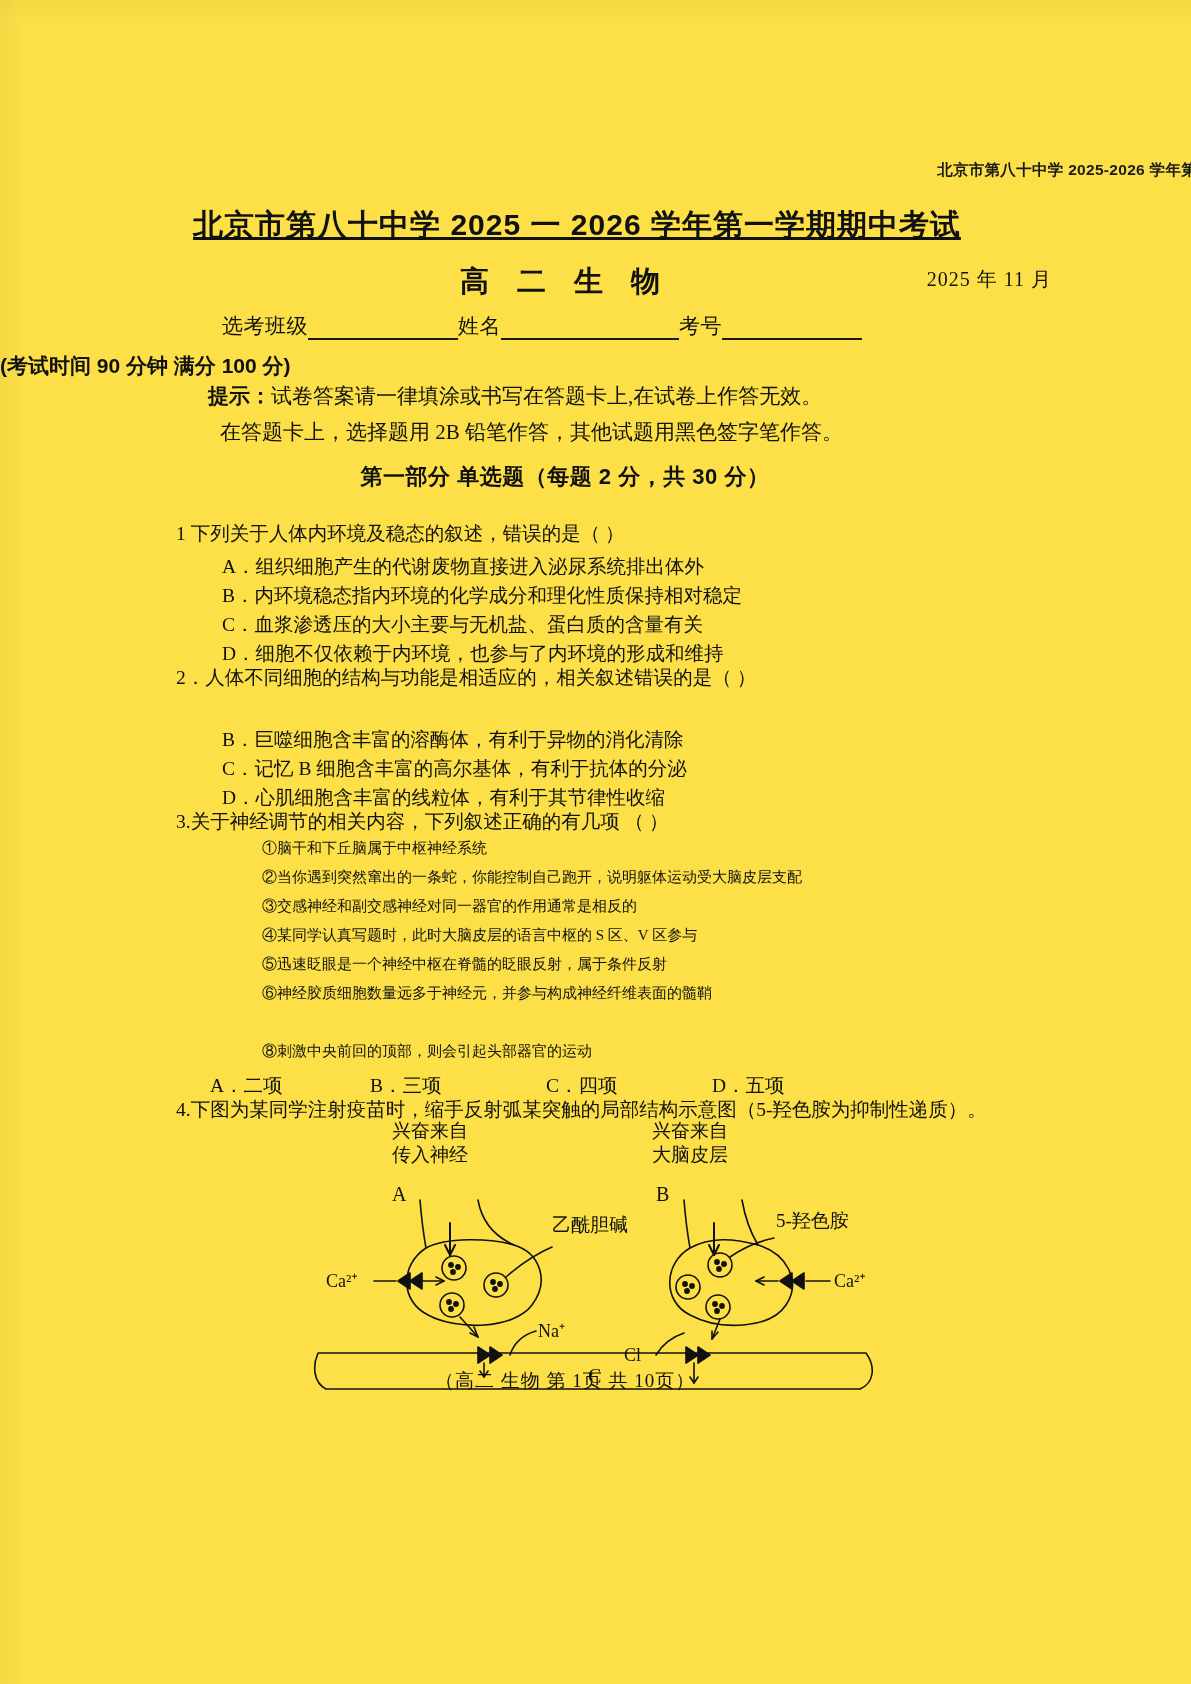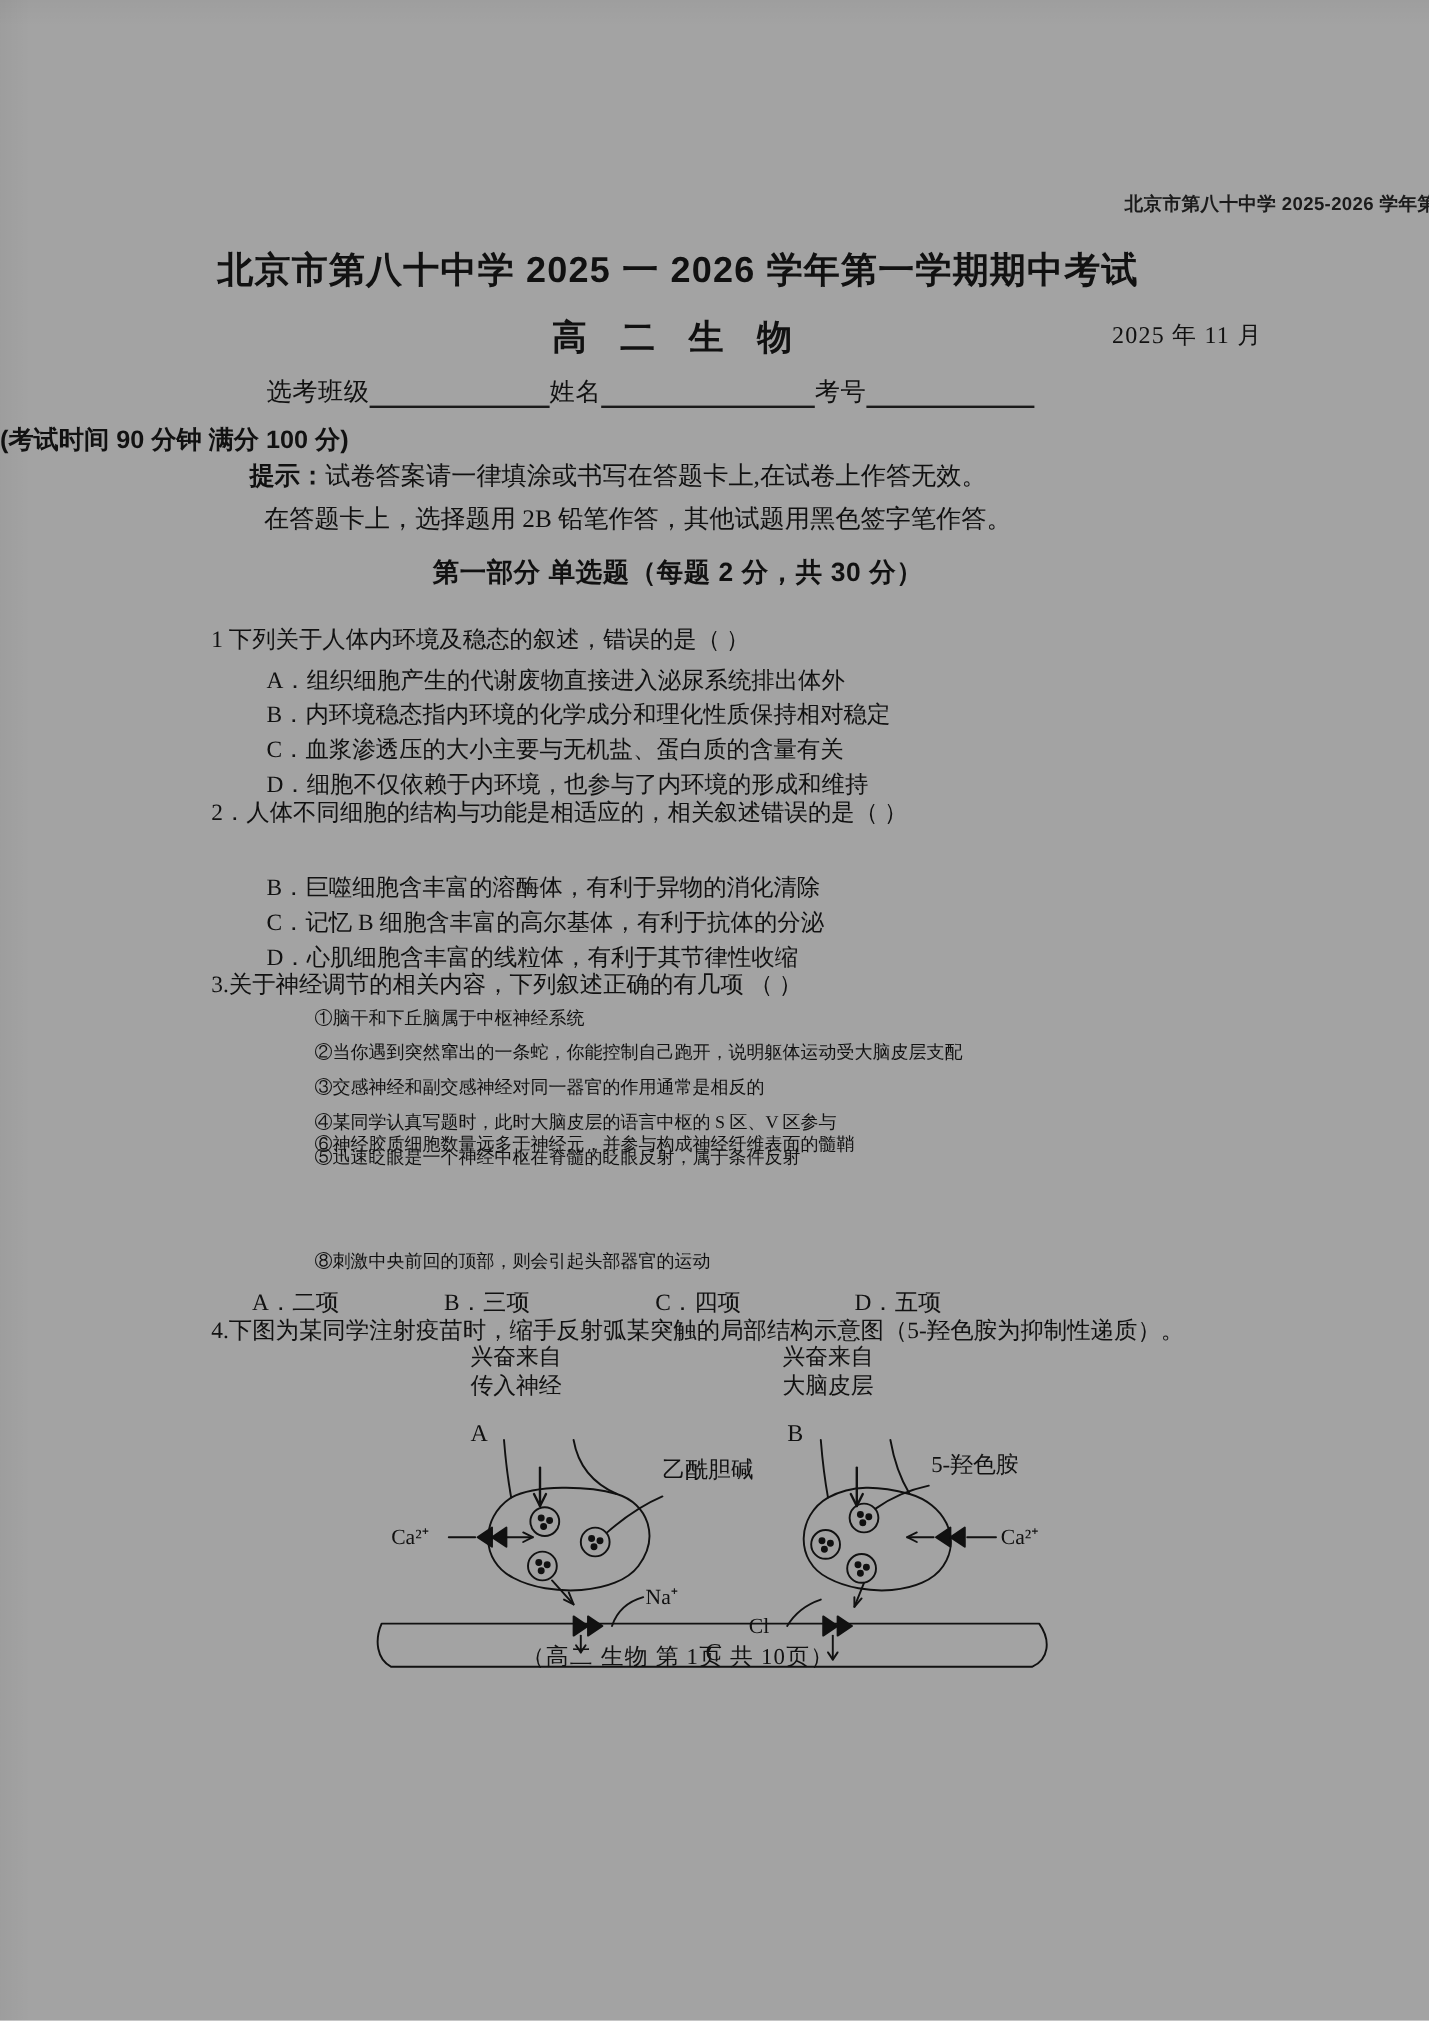--- a/index.html
+++ b/index.html
@@ -9,21 +9,21 @@
   }
   body {
     font-family: "Liberation Serif", "DejaVu Serif", serif;
     color: #111;
   }
   .page {
     position: relative;
     width: 1191px;
     height: 1684px;
     margin: 0 auto;
-    background: #a3a3a3;
+    background: #fde047;
     overflow: hidden;
   }
   
   .page::before {
     content: "";
     position: absolute;
     inset: 0;
     background:
       linear-gradient(90deg, rgba(0,0,0,0.035) 0px, rgba(0,0,0,0) 26px),
       linear-gradient(180deg, rgba(0,0,0,0.03) 0px, rgba(0,0,0,0) 22px);
@@ -39,27 +39,28 @@
     font-weight: bold;
     font-size: 15.5px;
     letter-spacing: 0.3px;
     color: #1b1b1b;
     white-space: nowrap;
     overflow: hidden;
   }
   .doc-title {
     position: absolute;
     top: 205px;
-    left: 0;
+    left: 12px;
     width: 1130px;
     text-align: center;
     font-family: "Liberation Sans", sans-serif;
     font-weight: bold;
     font-size: 30px;
     letter-spacing: 1px;
+    text-decoration: underline;
   }
   .subject-row {
     position: absolute;
     top: 262px;
     left: 0;
     width: 1130px;
   }
   .subject {
     text-align: center;
     font-family: "Liberation Sans", sans-serif;
@@ -214,21 +215,21 @@
   <div class="opt" style="top:726px">B．巨噬细胞含丰富的溶酶体，有利于异物的消化清除</div>
   <div class="opt" style="top:755px">C．记忆 B 细胞含丰富的高尔基体，有利于抗体的分泌</div>
   <div class="opt" style="top:784px">D．心肌细胞含丰富的线粒体，有利于其节律性收缩</div>
 
   <div class="q" style="top:812px">3.关于神经调节的相关内容，下列叙述正确的有几项 （      ）</div>
   <div class="sub" style="top:839px">①脑干和下丘脑属于中枢神经系统</div>
   <div class="sub" style="top:868px">②当你遇到突然窜出的一条蛇，你能控制自己跑开，说明躯体运动受大脑皮层支配</div>
   <div class="sub" style="top:897px">③交感神经和副交感神经对同一器官的作用通常是相反的</div>
   <div class="sub" style="top:926px">④某同学认真写题时，此时大脑皮层的语言中枢的 S 区、V 区参与</div>
   <div class="sub" style="top:955px">⑤迅速眨眼是一个神经中枢在脊髓的眨眼反射，属于条件反射</div>
-  <div class="sub" style="top:944px">⑥神经胶质细胞数量远多于神经元，并参与构成神经纤维表面的髓鞘</div>
+  <div class="sub" style="top:984px">⑥神经胶质细胞数量远多于神经元，并参与构成神经纤维表面的髓鞘</div>
   <div class="sub" style="top:1042px">⑧刺激中央前回的顶部，则会引起头部器官的运动</div>
 
   <div class="optrow" style="top:1072px">
     <span class="oc1">A．二项</span><span class="oc2">B．三项</span><span class="oc3">C．四项</span><span>D．五项</span>
   </div>
 
   <div class="q" style="top:1100px">4.下图为某同学注射疫苗时，缩手反射弧某突触的局部结构示意图（5-羟色胺为抑制性递质）。</div>
 
   <div class="figure">
     <svg viewBox="0 0 600 300" width="600" height="300" xmlns="http://www.w3.org/2000/svg">

